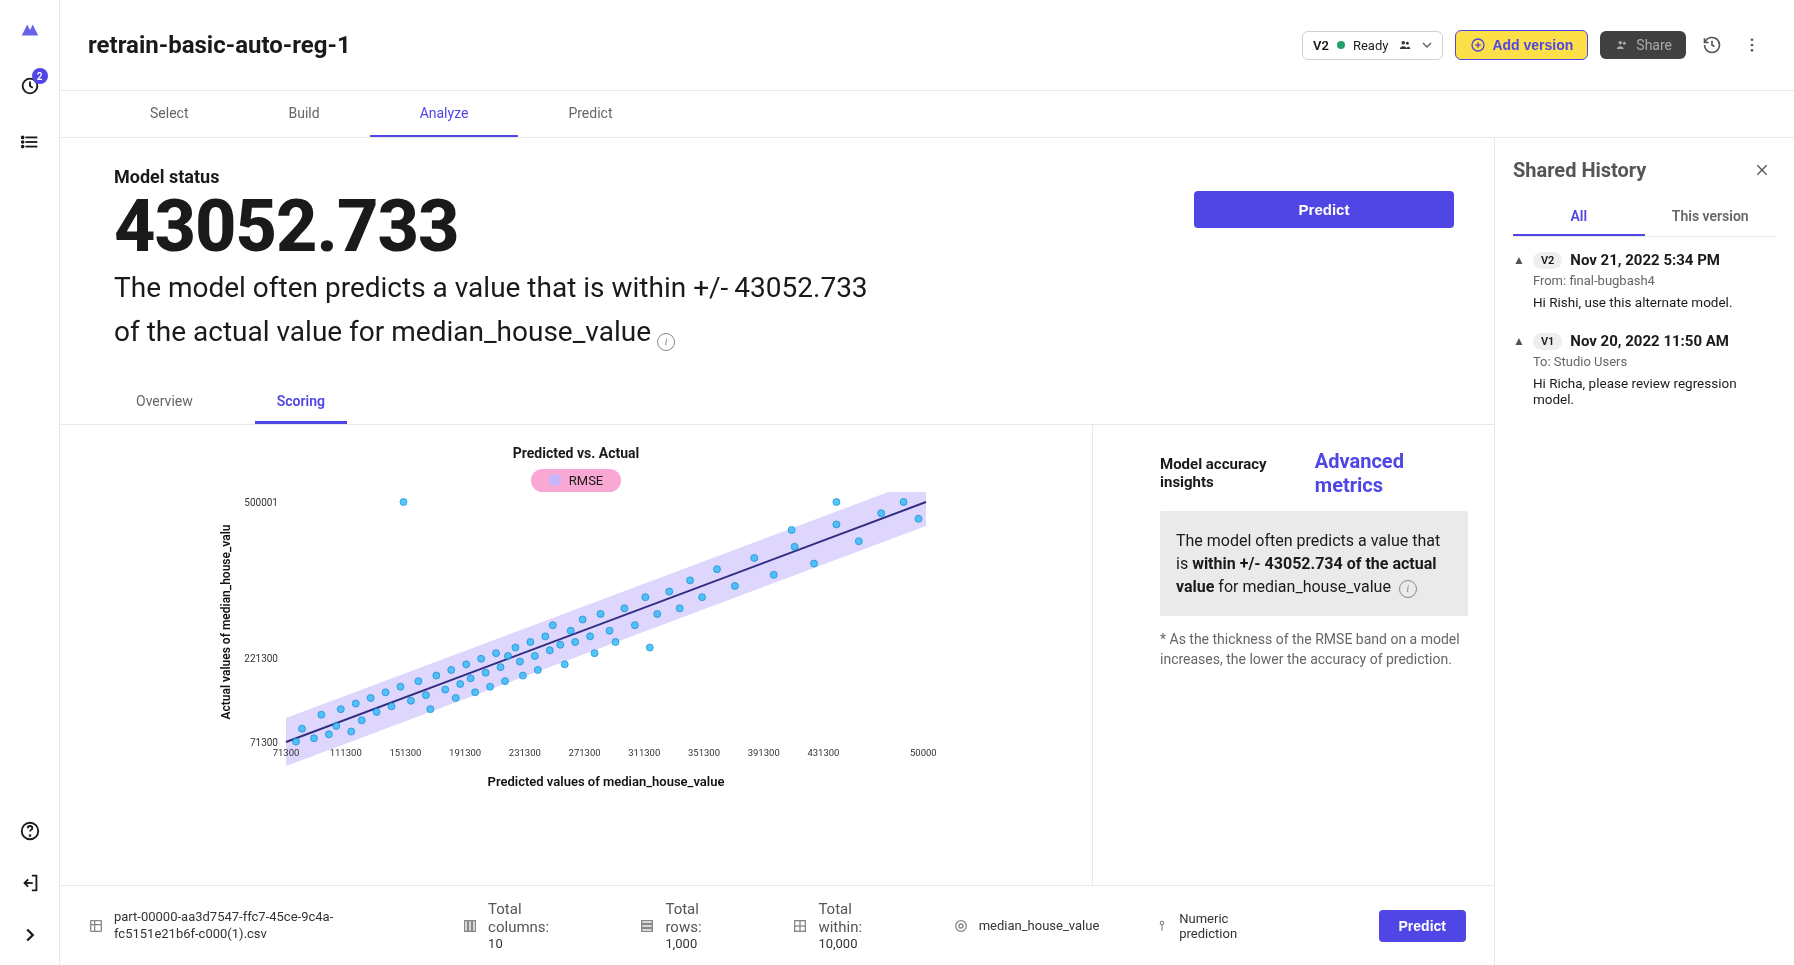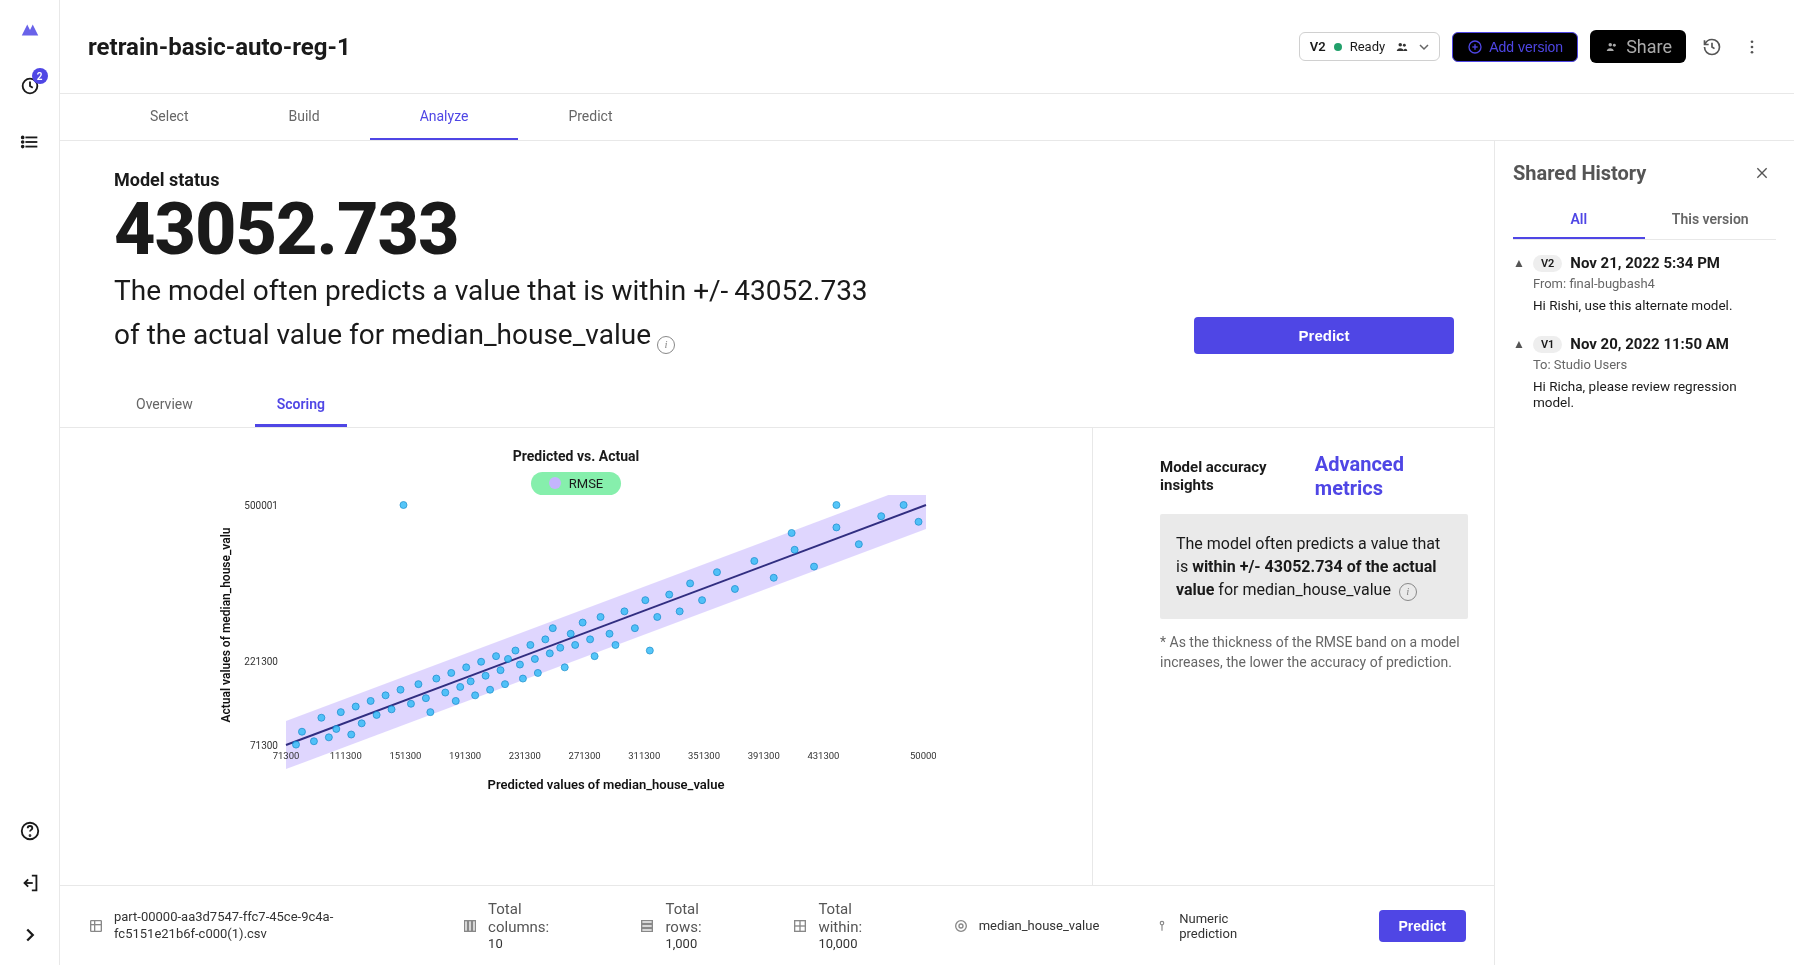--- a/index.html
+++ b/index.html
@@ -15,53 +15,53 @@
 
 
 .main { flex: 1; display: flex; flex-direction: column; min-width: 0; }
 
 
 .header { display: flex; align-items: center; padding: 30px 28px; border-bottom: 1px solid #e8e8e8; gap: 12px; }
 .header-title { font-size: 24px; font-weight: 700; flex: 1; }
 .chip { border: 1px solid #d0d0d0; border-radius: 6px; padding: 6px 10px; display: flex; align-items: center; gap: 8px; font-size: 13px; cursor: pointer; }
 .chip .ver { font-weight: 600; }
 .status-dot { width: 8px; height: 8px; border-radius: 50%; background: #22a06b; display: inline-block; }
-.btn-outline { border: 1px solid #4f46e5; color: #4f46e5; border-radius: 6px; padding: 6px 14px; display: flex; align-items: center; gap: 6px; font-size: 14px; font-weight: 400; cursor: pointer; background: #000000; }
-.btn-disabled { background: #000000; color: #aaa; border-radius: 6px; padding: 6px 14px; display: flex; align-items: center; gap: 6px; font-size: 18px; cursor: not-allowed; }
+.btn-outline { border: 1px solid #4f46e5; color: #4f46e5; border-radius: 6px; padding: 6px 14px; display: flex; align-items: center; gap: 6px; font-size: 14px; font-weight: 700; cursor: pointer; background: #fde047; }
+.btn-disabled { background: #404040; color: #aaa; border-radius: 6px; padding: 6px 14px; display: flex; align-items: center; gap: 6px; font-size: 14px; cursor: not-allowed; }
 .icon-btn { width: 28px; height: 28px; display: flex; align-items: center; justify-content: center; color: #555; cursor: pointer; }
 
 
 .tabs { display: flex; padding: 0 40px; border-bottom: 1px solid #e8e8e8; }
 .tab { padding: 14px 50px; font-size: 14px; color: #666; cursor: pointer; border-bottom: 2px solid transparent; }
 .tab.active { color: #4f46e5; font-weight: 400; border-bottom-color: #4f46e5; }
 
 
 .body { flex: 1; display: flex; min-height: 0; }
 .content { flex: 1; display: flex; flex-direction: column; min-width: 0; overflow: auto; }
 
 
 .status-block { padding: 28px 40px 20px 54px; }
-.status-row { display: flex; align-items: flex-end; }
+.status-row { display: flex; align-items: flex-start; }
 .status-left { flex: 1; }
 .status-label { font-size: 18px; font-weight: 700; margin-bottom: 4px; }
 .big-num { font-size: 72px; font-weight: 800; letter-spacing: -1px; line-height: 1; }
 .status-desc { font-size: 28px; font-weight: 400; line-height: 1.35; margin-top: 6px; display: flex; align-items: flex-end; gap: 6px; flex-wrap: wrap; }
 .btn-primary { background: #4f46e5; color: #fff; border: none; border-radius: 4px; padding: 10px 0; width: 260px; font-size: 15px; font-weight: 600; cursor: pointer; text-align: center; }
 .btn-primary.sm { width: auto; padding: 8px 20px; font-size: 14px; }
 
 
 .subtabs { display: flex; padding: 0 54px; border-bottom: 1px solid #e8e8e8; gap: 40px; margin-top: 12px; }
 .subtab { padding: 10px 22px 12px; font-size: 14px; color: #666; cursor: pointer; border-bottom: 3px solid transparent; }
 .subtab.active { color: #4f46e5; font-weight: 600; border-bottom-color: #4f46e5; }
 
 
 .chart-row { display: flex; flex: 1; min-height: 0; border-bottom: 1px solid #e8e8e8; gap: 41px; }
 .chart-panel { flex: 1; padding: 20px 30px; border-right: 1px solid #e8e8e8; display: flex; flex-direction: column; align-items: center; }
 .chart-title { font-size: 14px; font-weight: 700; text-align: center; }
-.legend-pill { background: #86efac; border-radius: 14px; padding: 4px 18px; display: flex; align-items: center; gap: 8px; font-size: 13px; margin-top: 8px; }
+.legend-pill { background: #f9a8d4; border-radius: 14px; padding: 4px 18px; display: flex; align-items: center; gap: 8px; font-size: 13px; margin-top: 8px; }
 .legend-dot { width: 12px; height: 12px; border-radius: 50%; background: #c4b5fd; }
 .chart-svg { width: 100%; max-width: 720px; height: 300px; }
 
 .insights { width: 360px; padding: 24px 26px; }
 .insights-head { display: flex; justify-content: space-between; align-items: center; margin-bottom: 14px; }
 .insights-title { font-size: 15px; font-weight: 700; }
 .adv-link { color: #4f46e5; font-size: 20px; font-weight: 700; cursor: pointer; }
 .insight-box { background: #eaeaea; padding: 18px 16px; font-size: 16px; line-height: 1.45; border-radius: 2px; }
 .insight-box b { font-weight: 700; }
 .footnote { font-size: 14px; color: #666; margin-top: 14px; line-height: 1.4; }

